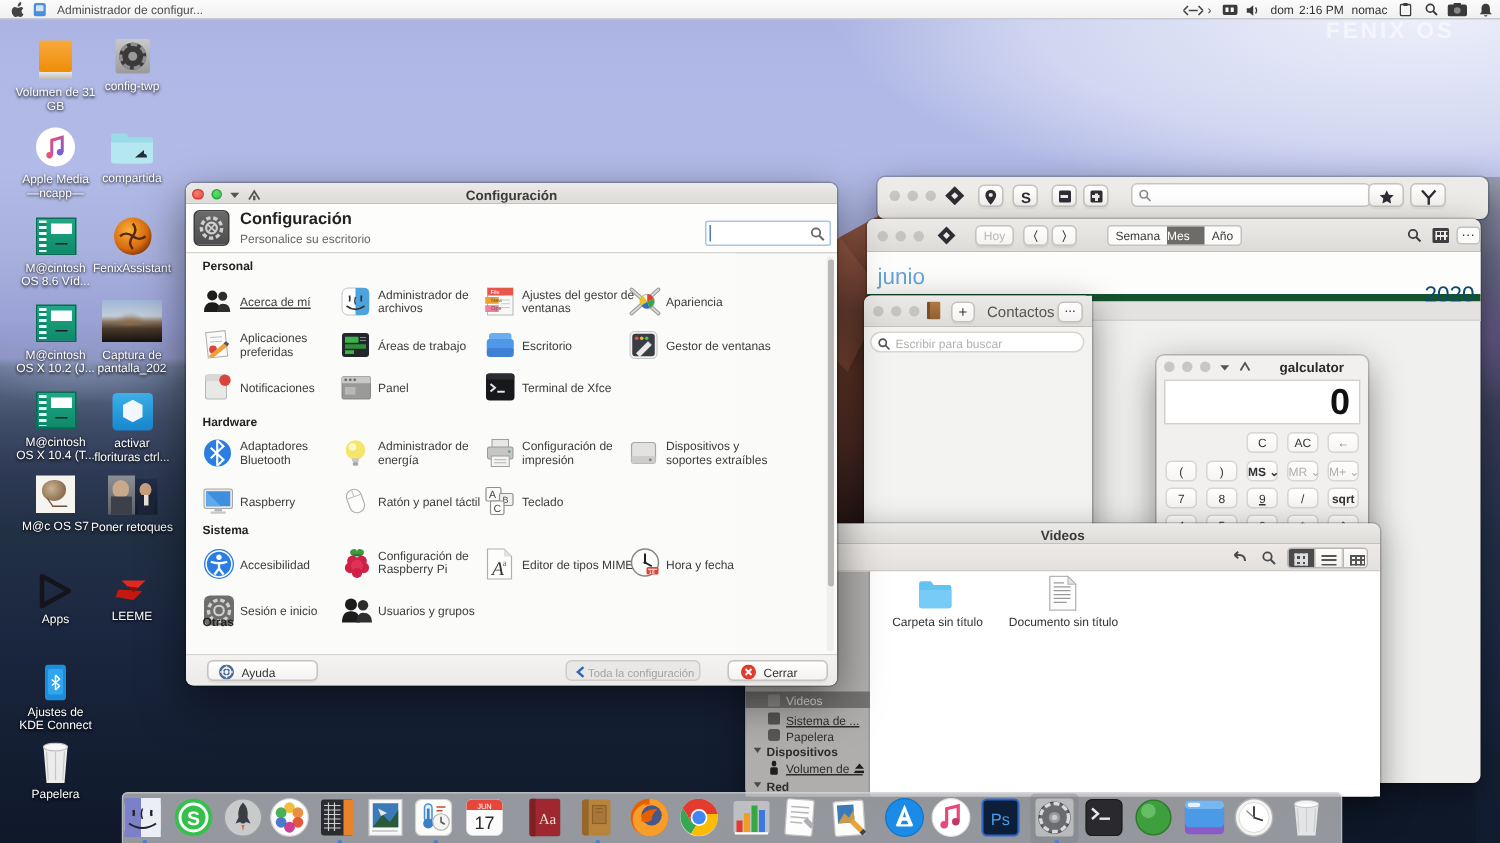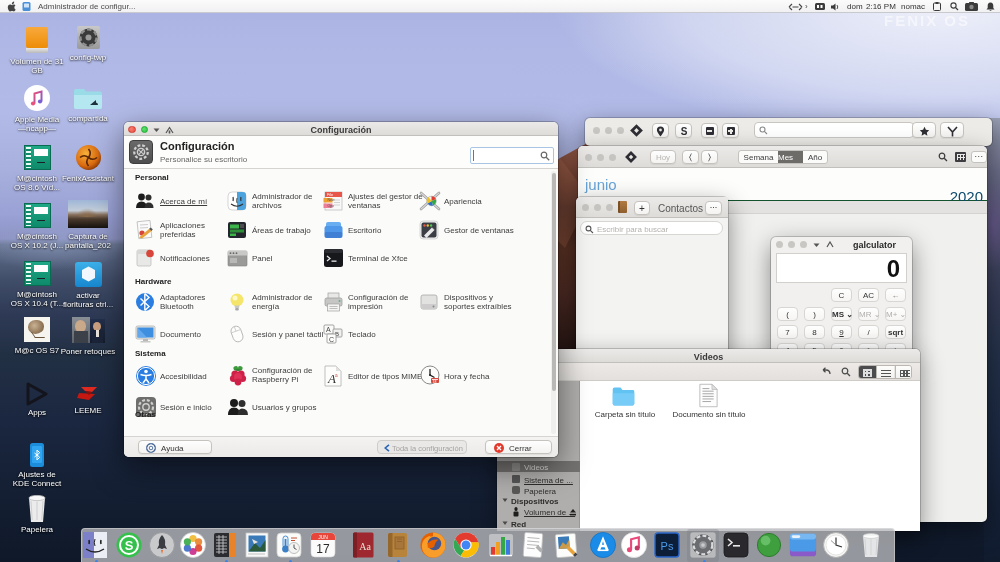--- a/index.html
+++ b/index.html
@@ -293,21 +293,21 @@
       </div>
       <svg class="abs" style="left:360px;top:6px" width="10" height="10" viewBox="0 0 10 10">
           <circle cx="4" cy="4" r="2.8" fill="none" stroke="#3a3a3a" stroke-width="1.2"></circle>
           <path d="M6.2,6.2 L9,9" stroke="#3a3a3a" stroke-width="1.3"></path>
         </svg>
       <div class="abs" style="left:377px;top:6px;width:11px;height:10px;background:#3d3d42;border-radius:1px">
           <div style="position:absolute;left:1.5px;top:2px;width:8px;height:6px;background:repeating-linear-gradient(90deg,#edebe7 0 1px,transparent 1px 3px),repeating-linear-gradient(180deg,#edebe7 0 1px,transparent 1px 3px)"></div>
         </div>
       <div class="abs" style="left:393px;top:5px;width:16px;height:12px;border:1px solid #c4c2be;border-radius:3px;background:#fbfbfa;text-align:center;line-height:5px;font-size:9px;color:#333;letter-spacing:0.5px">...</div>
     </div>
-    <div class="abs" style="left:0;top:22px;width:100%;height:33px;background:#fdfdfc;border-bottom:1px solid #14532d">
+    <div class="abs" style="left:0;top:22px;width:100%;height:33px;background:#fdfdfc;border-bottom:5px solid #14532d">
       <div class="abs" style="left:7px;top:8px;font-size:15px;color:#68a4d9">junio</div>
       <div class="abs" style="right:4px;top:20px;font-size:15px;color:#0c4a6e">2020</div>
     </div>
     <div class="abs" style="left:0;top:55px;width:100%;height:13px;background:#e3e2e0;border-bottom:1px solid #d4d3d0"></div>
   </div>
   <div id="winCon" class="win" style="left:576px;top:197px;width:152px;height:330px;background:#f3f3f1">
     <div class="tbar" style="height:21px;border-radius:5px 0 0 0">
       <div class="tl" style="left:6px;top:7px;width:7px;height:7px;background:#c6c4c0"></div>
       <div class="tl" style="left:18px;top:7px;width:7px;height:7px;background:#c6c4c0"></div>
       <div class="tl" style="left:30px;top:7px;width:7px;height:7px;background:#c6c4c0"></div>
@@ -610,30 +610,30 @@
       </div>
 
       <div class="sitm" style="left:11px;top:155px">
         <svg class="sic" width="21" height="20" viewBox="0 0 21 20">
             <rect x="1" y="2" width="19" height="13" rx="1.5" fill="#e8e8e6" stroke="#a8a8a6" stroke-width="0.7"></rect>
             <rect x="2.5" y="3.5" width="16" height="10" fill="#3f8fe0"></rect>
             <path d="M2.5,3.5 L12,13.5 L2.5,13.5 Z" fill="#63a8ec"></path>
             <rect x="8" y="15" width="5" height="2" fill="#b8b8b6"></rect>
             <rect x="5.5" y="17" width="10" height="1.5" fill="#c8c8c6"></rect>
           </svg>
-        <div class="slb1">Documento</div>
+        <div class="slb1">Raspberry</div>
       </div>
       <div class="sitm" style="left:103px;top:155px">
         <svg class="sic" width="20" height="20" viewBox="0 0 20 20">
             <g transform="rotate(-20 10 10)">
               <rect x="5" y="2" width="10" height="16" rx="5" fill="#fdfdfc" stroke="#b0b0ae" stroke-width="0.8"></rect>
               <path d="M10,2.5 L10,7 M5.5,7 L14.5,7" stroke="#c0c0be" stroke-width="0.7"></path>
             </g>
           </svg>
-        <div class="slb1">Sesión y panel táctil</div>
+        <div class="slb1">Ratón y panel táctil</div>
       </div>
       <div class="sitm" style="left:199px;top:155px">
         <svg class="sic" width="21" height="20" viewBox="0 0 21 20">
             <rect x="1" y="1" width="10" height="9" rx="1" fill="#fafaf8" stroke="#909090" stroke-width="0.8"></rect>
             <text x="3" y="8" font-size="7" fill="#444" font-family="Liberation Sans">A</text>
             <rect x="10" y="5" width="9" height="8" rx="1" fill="#f0f0ee" stroke="#909090" stroke-width="0.8"></rect>
             <text x="12" y="11.5" font-size="6" fill="#444" font-family="Liberation Sans">B</text>
             <rect x="4" y="10" width="9" height="9" rx="1" fill="#fdfdfc" stroke="#909090" stroke-width="0.8"></rect>
             <text x="6" y="17.5" font-size="7" fill="#444" font-family="Liberation Sans">C</text>
           </svg>

